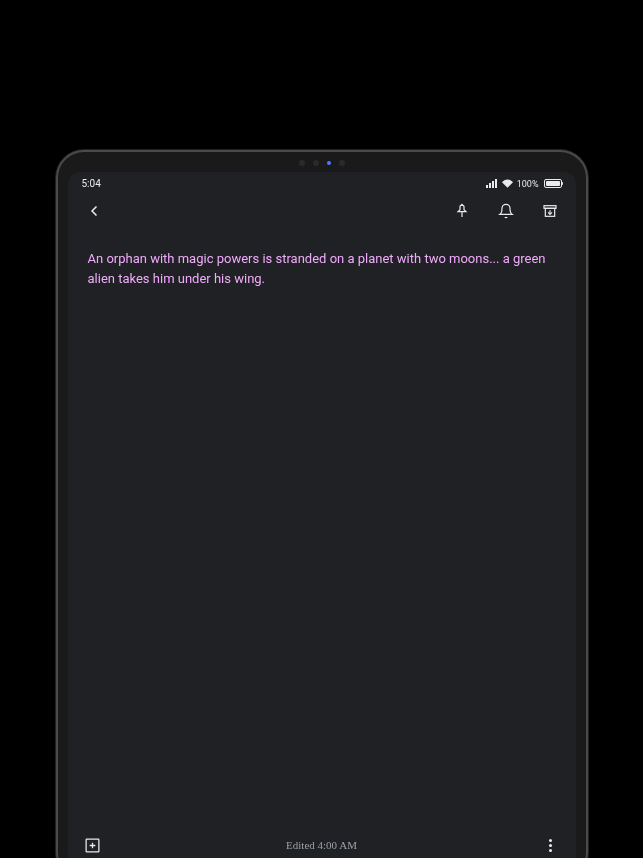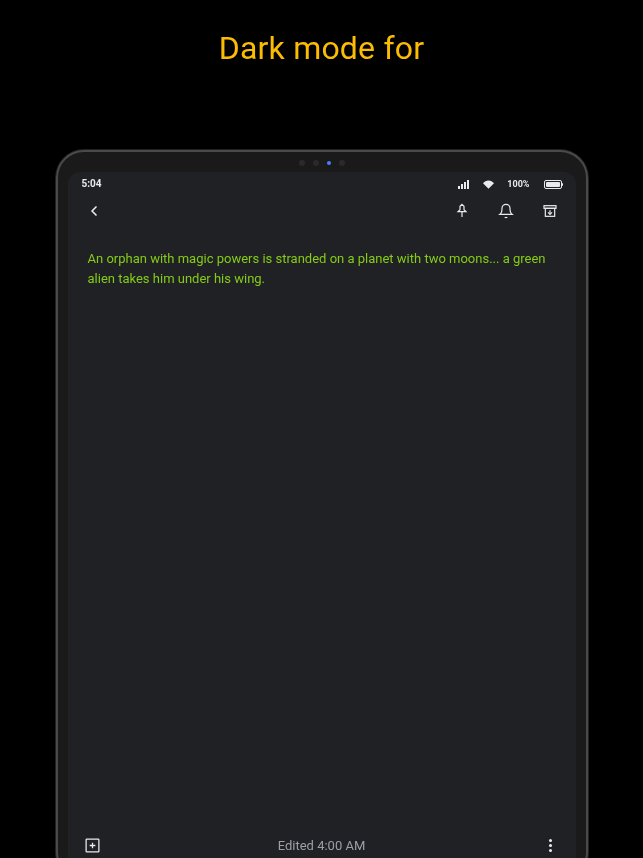--- a/index.html
+++ b/index.html
@@ -69,26 +69,26 @@
       flex-direction: column;
       overflow: hidden;
     }
     .status-bar {
       display: flex;
       justify-content: space-between;
       align-items: center;
       padding: 6px 14px 2px;
       font-size: 10px;
       color: #e8eaed;
-      font-weight: 700;
+      font-weight: 400;
     }
     .status-right {
       display: flex;
-      align-items: flex-end;
-      gap: 13px;
+      align-items: center;
+      gap: 4px;
     }
     .signal-bars {
       display: flex;
       align-items: flex-end;
       gap: 1px;
       height: 9px;
     }
     .signal-bar {
       width: 2px;
       background: #e8eaed;
@@ -161,38 +161,39 @@
     }
     .note-title {
       font-size: 19px;
       font-weight: 400;
       color: #e8eaed;
       margin-bottom: 28px;
     }
     .note-body {
       font-size: 13px;
       line-height: 1.5;
-      color: #84cc16;
+      color: #f0abfc;
     }
     .note-paragraph {
       margin-bottom: 20px;
     }
     .bottom-bar {
       display: flex;
       justify-content: space-between;
       align-items: center;
       padding: 10px 16px 14px;
       color: #9aa0a6;
     }
     .edited-text {
-      font-size: 13px;
+      font-size: 11px;
       color: #9aa0a6;
       position: absolute;
       left: 50%;
       transform: translateX(-50%);
+      font-family: Liberation Serif, serif;
     }
     .bottom-icon {
       width: 18px;
       height: 18px;
       display: flex;
       align-items: center;
       justify-content: center;
       cursor: pointer;
       color: #e8eaed;
     }
@@ -205,21 +206,20 @@
       width: 3px;
       height: 3px;
       border-radius: 50%;
       background: #e8eaed;
     }
   </style>
 </head>
 <body>
 
 <div class="promo-heading">
-  <div>Dark mode for</div>
 </div>
 
 <div class="tablet-frame">
   <div class="tablet-notch">
     <div class="notch-dot"></div>
     <div class="notch-dot"></div>
     <div class="notch-dot blue"></div>
     <div class="notch-dot"></div>
   </div>
 

